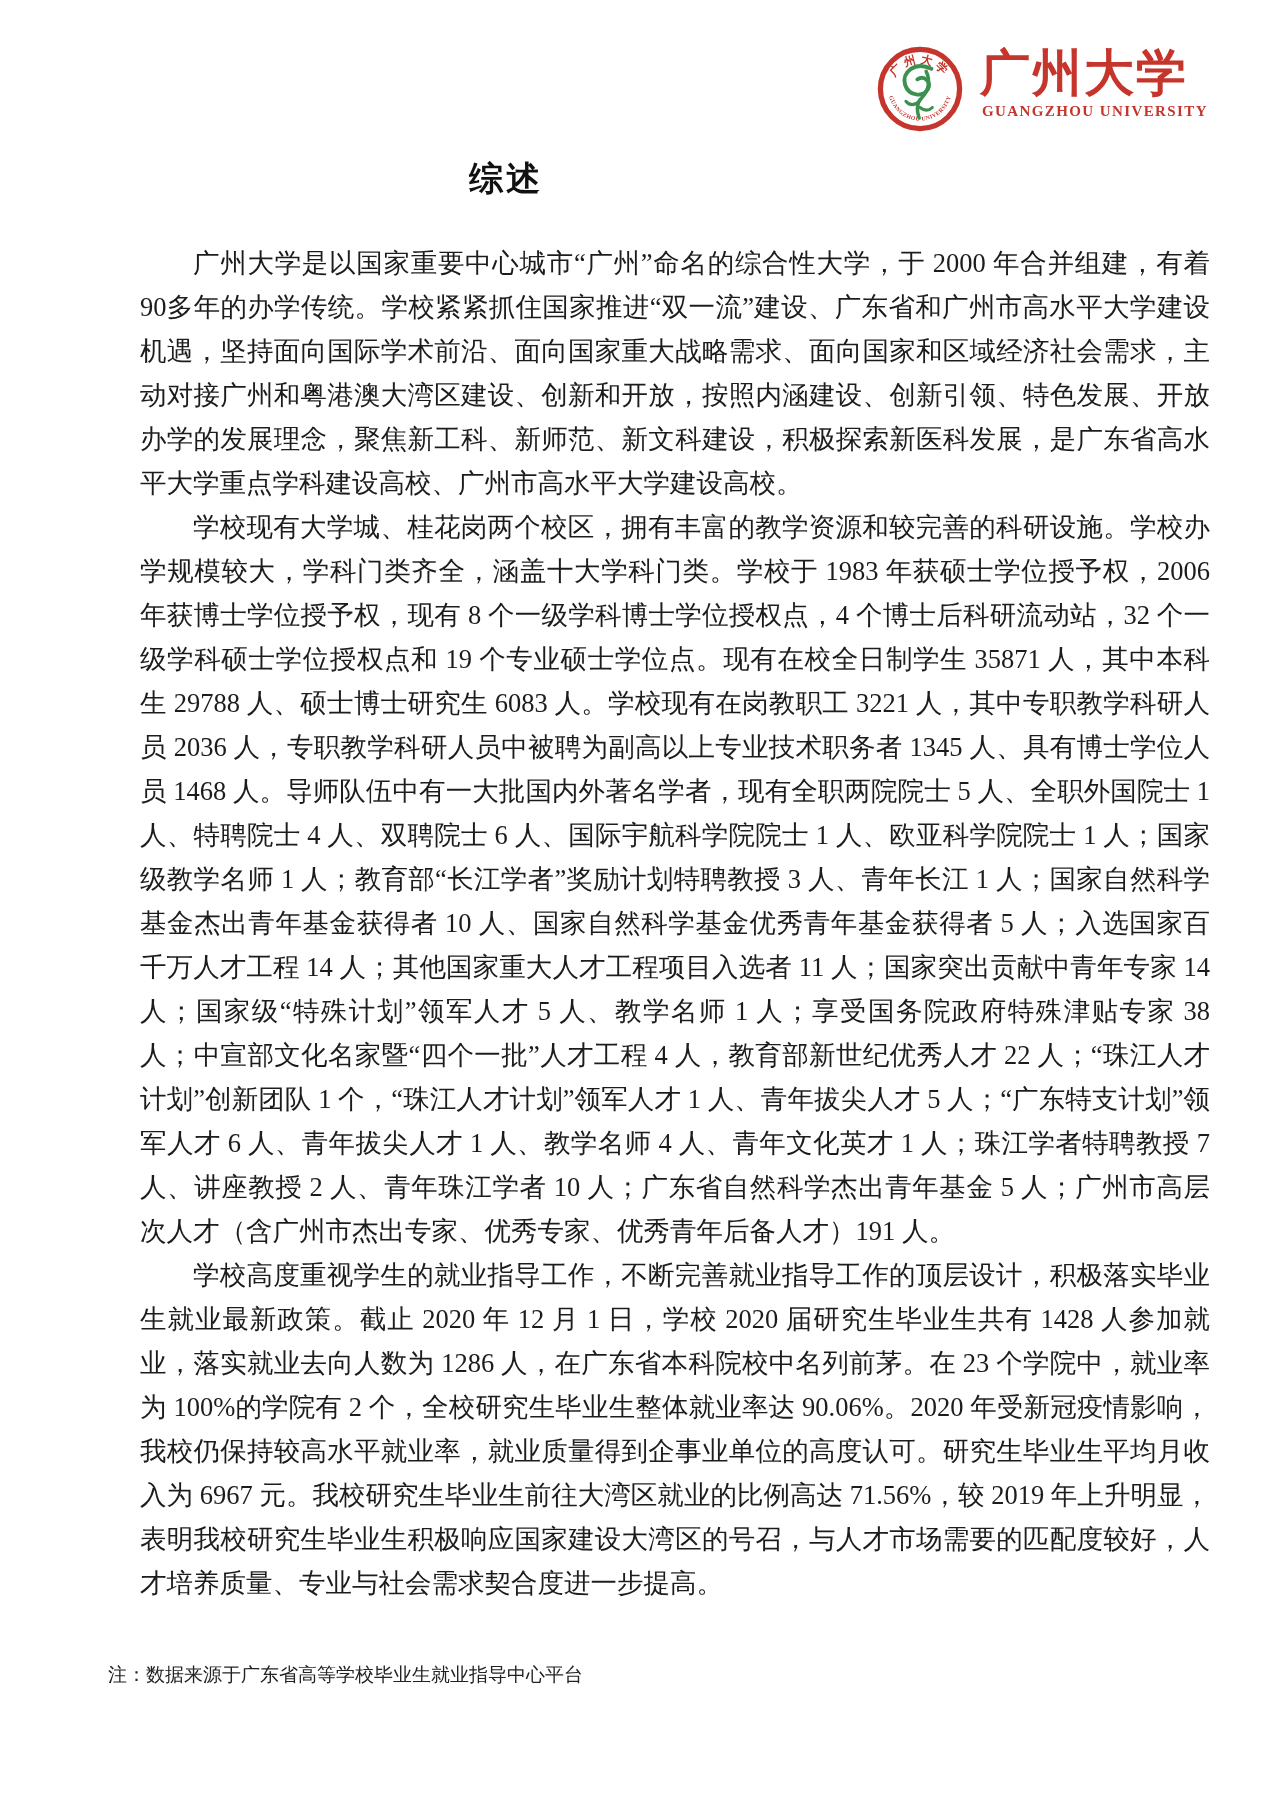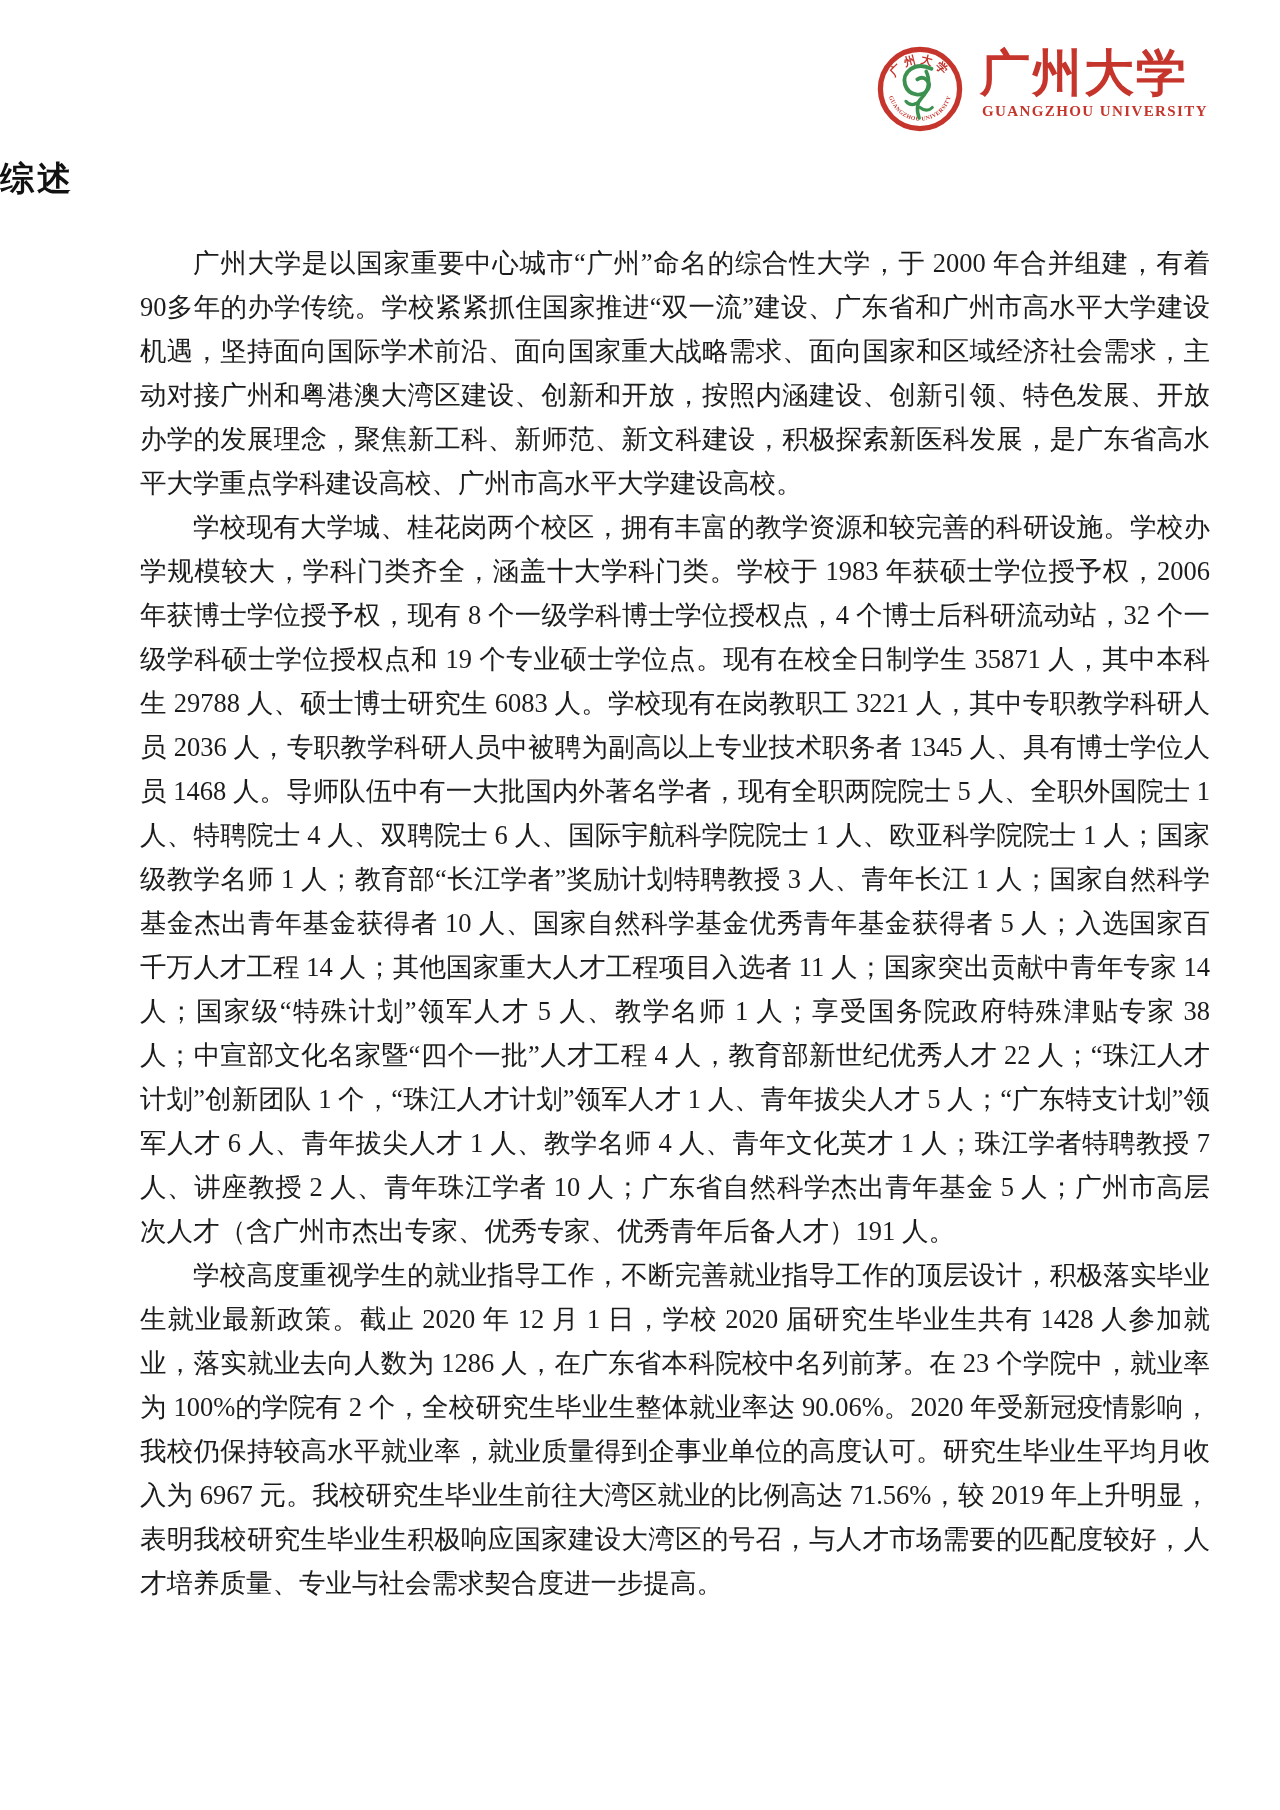--- a/index.html
+++ b/index.html
@@ -27,21 +27,21 @@
   }
   .wordmark-en{
     position:absolute;left:106px;top:58px;width:212px;
     font-size:15px;font-weight:bold;color:var(--brand-red);
     letter-spacing:1.4px;white-space:nowrap;
     font-family:"Liberation Serif","DejaVu Serif",serif;
   }
   
   .doc-heading{
     position:absolute;top:156px;left:0;width:1012px;
-    font-size:34px;font-weight:bold;
+    text-align:center;font-size:34px;font-weight:bold;
     letter-spacing:3px;color:#111;
     font-family:"Liberation Sans","DejaVu Sans",sans-serif;
   }
   .doc-body{
     position:absolute;left:108px;top:241px;width:1070px;
     font-size:26.5px;line-height:44px;
     text-align:justify;color:var(--ink);margin-left:32px;
   }
   .para{margin:0;text-indent:2em;}
   .footnote{
@@ -80,14 +80,15 @@
   </div>
 
   <div class="doc-heading">综述</div>
 
   <div class="doc-body">
       <p class="para">广州大学是以国家重要中心城市“广州”命名的综合性大学，于 2000 年合并组建，有着90多年的办学传统。学校紧紧抓住国家推进“双一流”建设、广东省和广州市高水平大学建设机遇，坚持面向国际学术前沿、面向国家重大战略需求、面向国家和区域经济社会需求，主动对接广州和粤港澳大湾区建设、创新和开放，按照内涵建设、创新引领、特色发展、开放办学的发展理念，聚焦新工科、新师范、新文科建设，积极探索新医科发展，是广东省高水平大学重点学科建设高校、广州市高水平大学建设高校。</p>
       <p class="para">学校现有大学城、桂花岗两个校区，拥有丰富的教学资源和较完善的科研设施。学校办学规模较大，学科门类齐全，涵盖十大学科门类。学校于 1983 年获硕士学位授予权，2006 年获博士学位授予权，现有 8 个一级学科博士学位授权点，4 个博士后科研流动站，32 个一级学科硕士学位授权点和 19 个专业硕士学位点。现有在校全日制学生 35871 人，其中本科生 29788 人、硕士博士研究生 6083 人。学校现有在岗教职工 3221 人，其中专职教学科研人员 2036 人，专职教学科研人员中被聘为副高以上专业技术职务者 1345 人、具有博士学位人员 1468 人。导师队伍中有一大批国内外著名学者，现有全职两院院士 5 人、全职外国院士 1 人、特聘院士 4 人、双聘院士 6 人、国际宇航科学院院士 1 人、欧亚科学院院士 1 人；国家级教学名师 1 人；教育部“长江学者”奖励计划特聘教授 3 人、青年长江 1 人；国家自然科学基金杰出青年基金获得者 10 人、国家自然科学基金优秀青年基金获得者 5 人；入选国家百千万人才工程 14 人；其他国家重大人才工程项目入选者 11 人；国家突出贡献中青年专家 14 人；国家级“特殊计划”领军人才 5 人、教学名师 1 人；享受国务院政府特殊津贴专家 38 人；中宣部文化名家暨“四个一批”人才工程 4 人，教育部新世纪优秀人才 22 人；“珠江人才计划”创新团队 1 个，“珠江人才计划”领军人才 1 人、青年拔尖人才 5 人；“广东特支计划”领军人才 6 人、青年拔尖人才 1 人、教学名师 4 人、青年文化英才 1 人；珠江学者特聘教授 7 人、讲座教授 2 人、青年珠江学者 10 人；广东省自然科学杰出青年基金 5 人；广州市高层次人才（含广州市杰出专家、优秀专家、优秀青年后备人才）191 人。</p>
       <p class="para">学校高度重视学生的就业指导工作，不断完善就业指导工作的顶层设计，积极落实毕业生就业最新政策。截止 2020 年 12 月 1 日，学校 2020 届研究生毕业生共有 1428 人参加就业，落实就业去向人数为 1286 人，在广东省本科院校中名列前茅。在 23 个学院中，就业率为 100%的学院有 2 个，全校研究生毕业生整体就业率达 90.06%。2020 年受新冠疫情影响，我校仍保持较高水平就业率，就业质量得到企事业单位的高度认可。研究生毕业生平均月收入为 6967 元。我校研究生毕业生前往大湾区就业的比例高达 71.56%，较 2019 年上升明显，表明我校研究生毕业生积极响应国家建设大湾区的号召，与人才市场需要的匹配度较好，人才培养质量、专业与社会需求契合度进一步提高。</p>
     </div>
 
+  <div class="footnote">注：数据来源于广东省高等学校毕业生就业指导中心平台</div>
 
 </div>
 
 </body></html>

